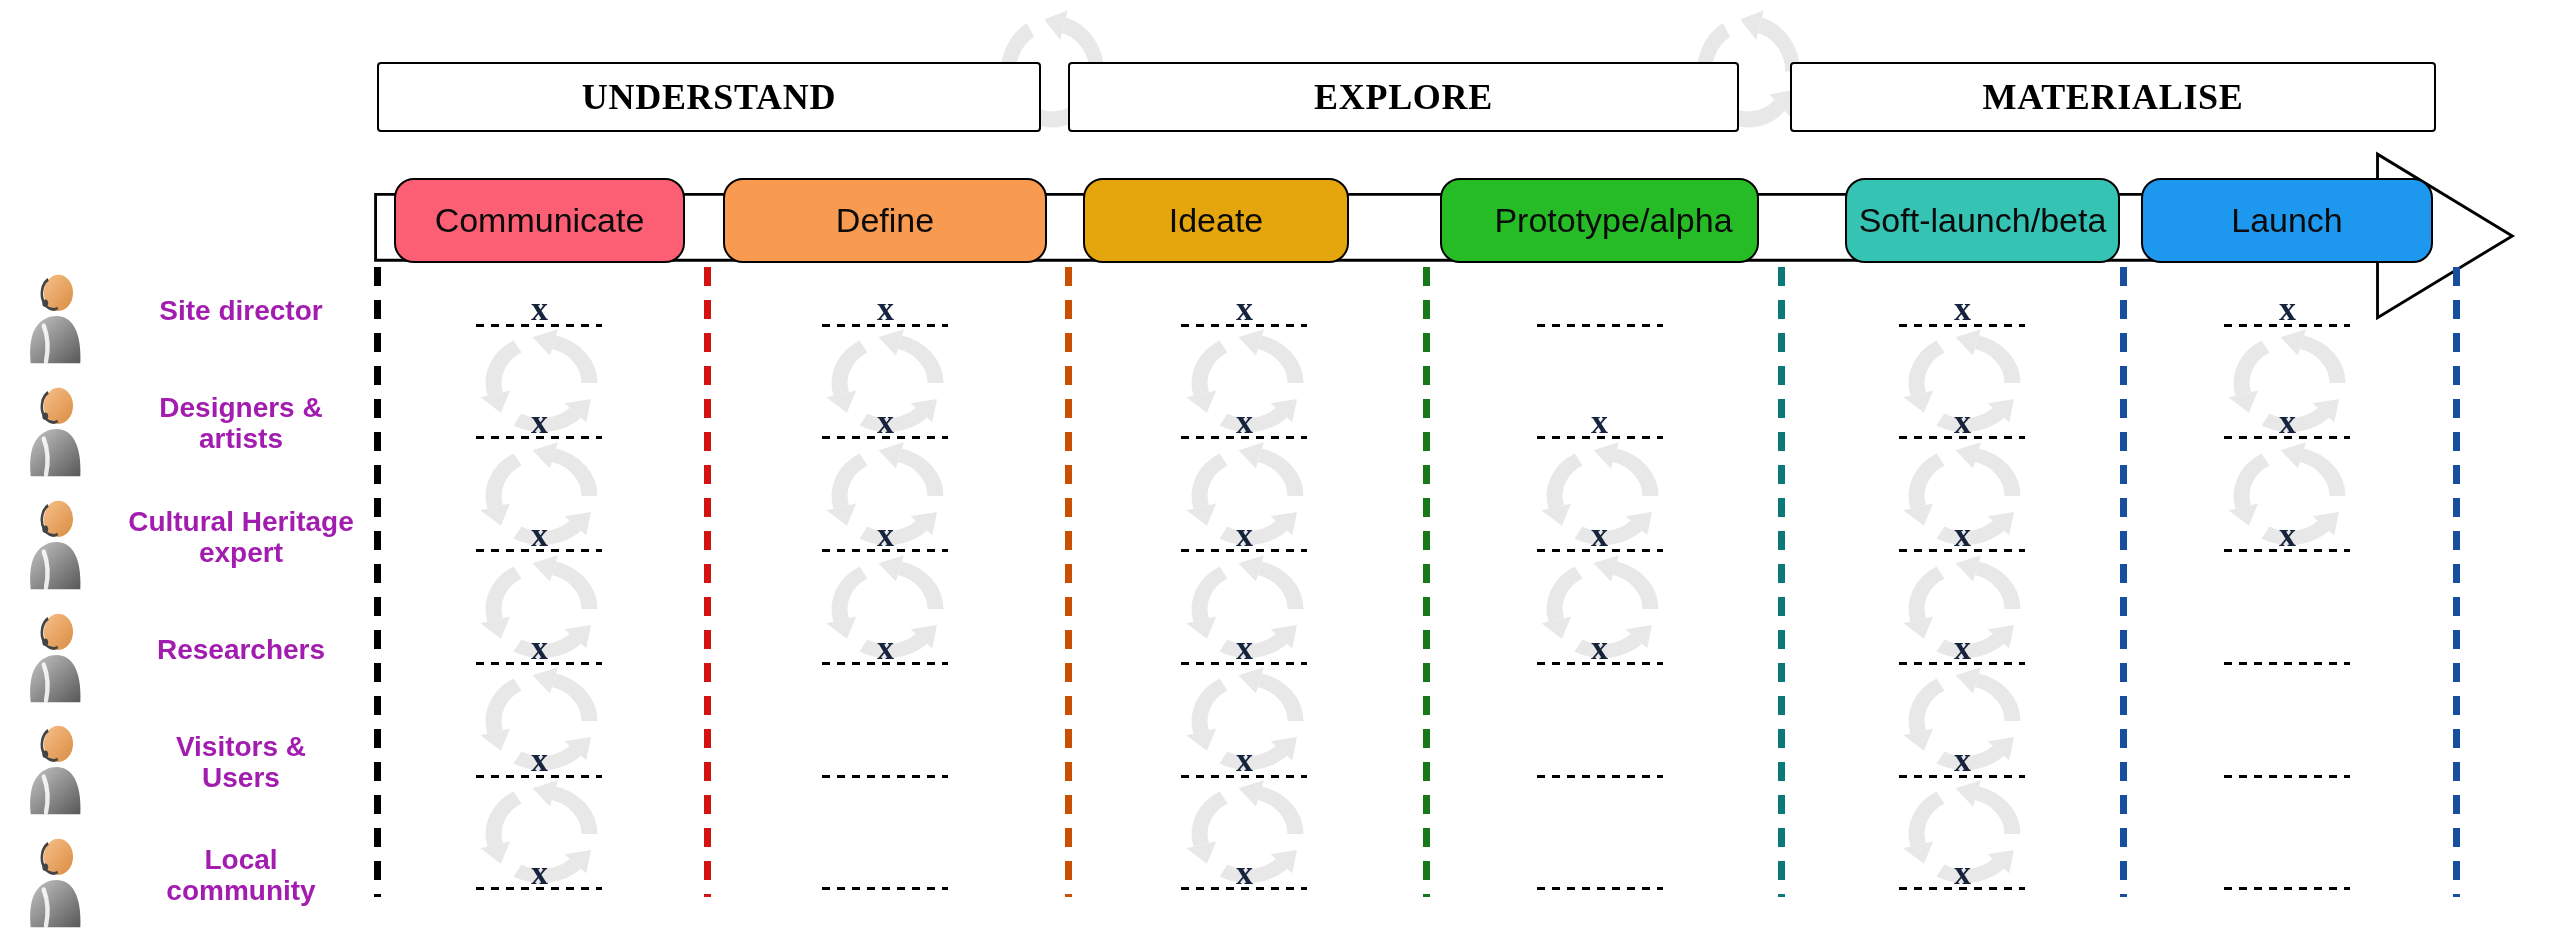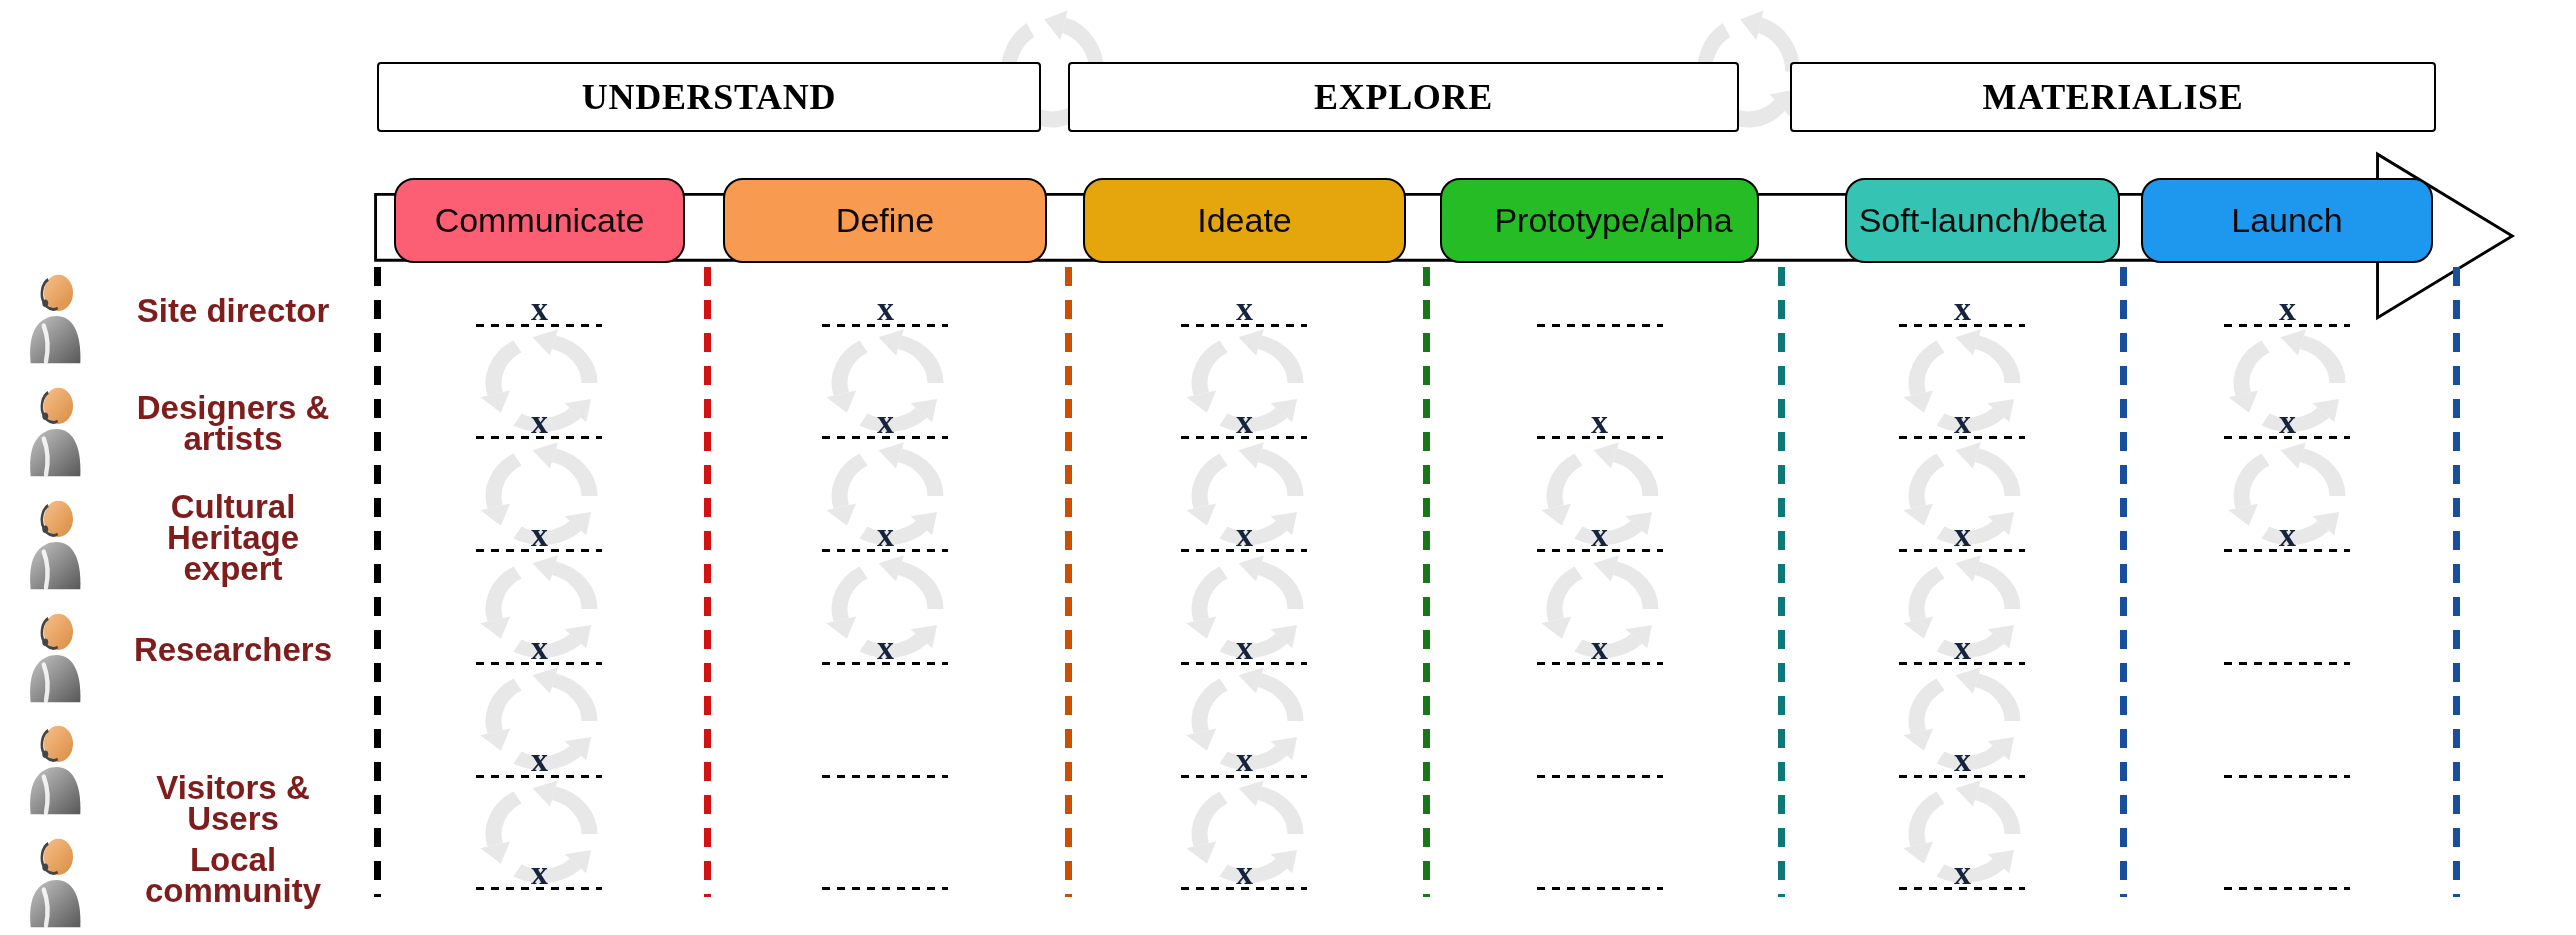--- a/index.html
+++ b/index.html
@@ -41,23 +41,23 @@
     position:absolute;height:2.9px;z-index:2;
     background:repeating-linear-gradient(90deg,#000 0 8px,transparent 8px 15px);
   }
   .xmark{
     position:absolute;width:65px;height:37px;z-index:2;
     display:flex;align-items:flex-end;justify-content:center;
     font-family:"Liberation Serif", serif;
     font-weight:bold;font-size:34px;line-height:34px;color:#16233d;
   }
   .actor-label{
-    position:absolute;left:104px;width:258px;z-index:2;
+    position:absolute;left:112px;width:258px;z-index:2;
     display:flex;flex-direction:column;align-items:center;justify-content:center;
-    font-weight:bold;font-size:33px;line-height:31px;color:#7f1d1d;text-align:center;
+    font-weight:bold;font-size:28px;line-height:31px;color:#a21caf;text-align:center;
   }
   .person{position:absolute;left:18.7px;width:73px;height:95px;z-index:2;}
 </style>
 </head>
 <body>
 
 <div id="canvas">
 
   <svg width="0" height="0" style="position:absolute" aria-hidden="true">
     <defs>
@@ -112,21 +112,21 @@
         </svg></div>
       <div class="grid-cycle top-cycle" style="left: 1692px; top: 10px; width: 113px; height: 123px; color: rgb(232, 232, 232);"><svg width="113" height="123" viewBox="0 0 200 200" preserveAspectRatio="none">
           <use href="#icon-cycle"></use>
         </svg></div>
       <div class="stage-box" style="left: 394px; width: 291px; background: rgb(252, 95, 116);">
         <span>Communicate</span>
       </div>
       <div class="stage-box" style="left: 723px; width: 324px; background: rgb(248, 154, 79);">
         <span>Define</span>
       </div>
-      <div class="stage-box" style="left: 1083px; width: 323px; background: rgb(228, 165, 13);">
+      <div class="stage-box" style="left: 1083px; width: 266px; background: rgb(228, 165, 13);">
         <span>Ideate</span>
       </div>
       <div class="stage-box" style="left: 1440px; width: 319px; background: rgb(38, 188, 38); padding-left: 28px;">
         <span>Prototype/alpha</span>
       </div>
       <div class="stage-box" style="left: 1825px; width: 275px; background: rgb(53, 196, 180); margin-left: 20px;">
         <span>Soft-launch/beta</span>
       </div>
       <div class="stage-box" style="left: 2141px; width: 292px; background: rgb(30, 151, 239);">
         <span>Launch</span>
@@ -160,21 +160,21 @@
       </div>
       <div class="person" style="top: 610px;"><svg width="73" height="95" viewBox="0 0 100 100" preserveAspectRatio="none">
           <use href="#icon-person"></use>
         </svg></div>
       <div class="actor-label" style="top: 634px; height: 31px;">
         <div>Researchers</div>
       </div>
       <div class="person" style="top: 722px;"><svg width="73" height="95" viewBox="0 0 100 100" preserveAspectRatio="none">
           <use href="#icon-person"></use>
         </svg></div>
-      <div class="actor-label" style="top: 731px; height: 62px; margin-top: 41px;">
+      <div class="actor-label" style="top: 731px; height: 62px;">
         <div>Visitors &amp;</div>
         <div>Users</div>
       </div>
       <div class="person" style="top: 835px;"><svg width="73" height="95" viewBox="0 0 100 100" preserveAspectRatio="none">
           <use href="#icon-person"></use>
         </svg></div>
       <div class="actor-label" style="top: 844px; height: 62px;">
         <div>Local</div>
         <div>community</div>
       </div>

